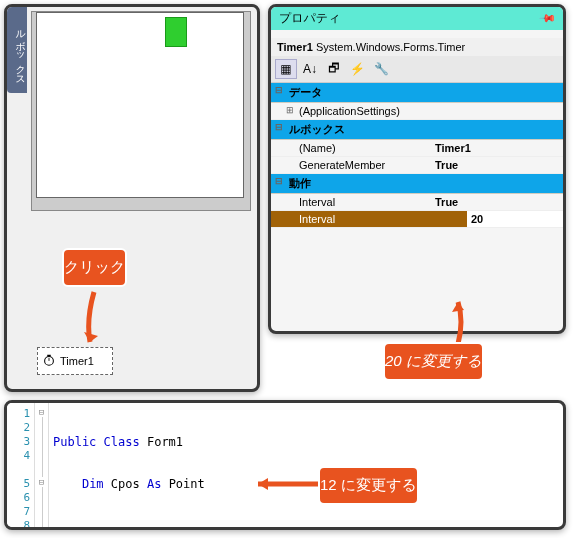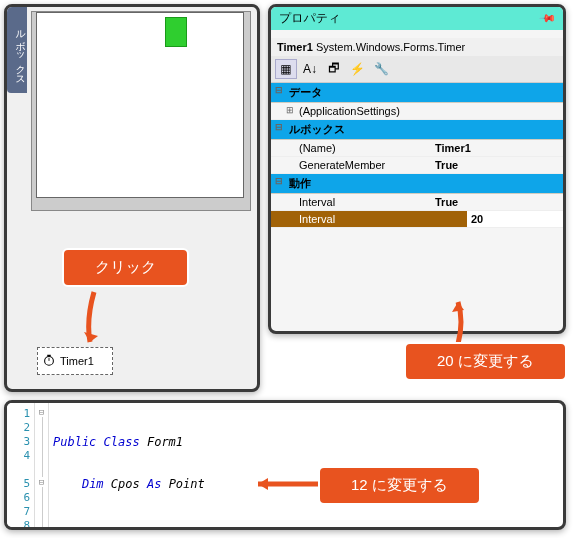--- a/index.html
+++ b/index.html
@@ -5,52 +5,52 @@
 * { box-sizing: border-box; margin: 0; padding: 0; }
 body { font-family: "Meiryo UI", sans-serif; font-size: 11px; width: 575px; height: 538px; position: relative; background: #fff; }
 .panel { position: absolute; border: 3px solid #3a3a3a; border-radius: 8px; background: #fff; box-shadow: 0 2px 6px rgba(0,0,0,0.3); overflow: hidden; }
 .designer { left: 4px; top: 4px; width: 256px; height: 388px; background: #f0f0f0; }
 .vtab { position: absolute; left: 0; top: 0; width: 20px; height: 86px; background: #5a6a8a; color: #fff; writing-mode: vertical-rl; text-align: center; font-size: 10px; padding-top: 4px; border-radius: 0 0 0 4px; }
 .form-surface { position: absolute; left: 24px; top: 4px; width: 220px; height: 200px; background: #ccc; border: 1px solid #888; }
 .form-inner { position: absolute; left: 4px; top: 0; width: 208px; height: 186px; background: #fff; border: 1px solid #666; }
 .green-box { position: absolute; left: 128px; top: 4px; width: 22px; height: 30px; background: #2fce2f; border: 1px solid #1a9a1a; }
 .tray { position: absolute; left: 30px; top: 340px; width: 76px; height: 28px; border: 1px dashed #666; background: #fff; display: flex; align-items: center; padding: 0 4px; gap: 4px; }
 .timer-icon svg { width: 14px; height: 14px; }
-.callout { position: absolute; background: #e8531f; color: #fff; font-size: 15px; padding: 8px 31px; border-radius: 6px; border: 2px solid #fff; font-weight: 500; }
+.callout { position: absolute; background: #e8531f; color: #fff; font-size: 15px; padding: 8px 0; border-radius: 6px; border: 2px solid #fff; font-weight: 500; }
 .callout-click { left: 62px; top: 248px; }
 .arrow-click { position: absolute; left: 84px; top: 290px; }
 .arrow-click svg { width: 20px; height: 60px; }
 .props { left: 268px; top: 4px; width: 298px; height: 330px; background: #f5f5f5; }
 .props-title { background: #5eead4; padding: 3px 8px; font-size: 12px; display: flex; justify-content: space-between; align-items: center; }
 .pin { font-size: 11px; color: #555; transform: rotate(45deg); display: inline-block; }
 .props-obj { padding: 3px 6px; font-size: 11px; background: #f0f0f0; margin-top: 8px; }
 .props-obj b { font-weight: bold; }
 .props-toolbar { background: #e8e8e8; padding: 3px 4px; border-bottom: 1px solid #ccc; display: flex; gap: 2px; }
 .tb-btn { width: 22px; height: 20px; display: flex; align-items: center; justify-content: center; border: 1px solid transparent; font-size: 12px; }
 .tb-btn.sel { border: 1px solid #aac; background: #dde; }
 .cat { background: #0ea5e9; padding: 2px 4px 2px 18px; font-weight: bold; position: relative; border-bottom: 1px solid #d0ccc0; }
 .cat::before { content: "⊟"; position: absolute; left: 4px; font-size: 9px; color: #666; }
 .prow { display: flex; border-bottom: 1px solid #eee; }
 .prow .k { width: 160px; padding: 2px 4px 2px 28px; position: relative; }
 .prow .v { flex: 1; padding: 2px 4px; font-weight: bold; }
 .prow.expand .k::before { content: "⊞"; position: absolute; left: 15px; font-size: 9px; color: #666; }
 .prow.sel { background: #a16207; color: #fff; }
 .prow.sel .v { background: #fff; color: #000; margin-left: 36px; }
-.callout-20 { left: 404px; top: 342px; }
+.callout-20 { left: 383px; top: 342px; font-style: italic; }
 .arrow-20 { position: absolute; left: 450px; top: 296px; }
 .arrow-20 svg { width: 16px; height: 50px; }
 .code { left: 4px; top: 400px; width: 562px; height: 130px; background: #fff; font-family: Consolas, monospace; font-size: 12px; display: flex; }
 .gutter { width: 28px; background: #fff; border-right: 1px solid #ddd; text-align: right; color: #2b91af; padding: 4px 4px 0 0; line-height: 14px; font-size: 11px; }
 .gutter div { height: 14px; }
 .fold { width: 14px; border-right: 1px solid #ddd; padding-top: 4px; }
 .fold div { height: 14px; text-align: center; font-size: 9px; color: #888; position: relative; }
 .fold .line::after { content: ""; position: absolute; left: 50%; top: 0; bottom: 0; border-left: 1px solid #ccc; }
 .fold .box::before { content: "⊟"; background: #fff; position: relative; z-index: 1; }
 .codebody { flex: 1; padding: 4px 0 0 4px; line-height: 14px; white-space: pre; position: relative; }
-.codeline { height: 14px; font-style: italic; }
+.codeline { height: 14px; }
 .kw { color: #0000d0; }
 .callout-12 { left: 318px; top: 466px; z-index: 5; }
 .arrow-12 { position: absolute; left: 248px; top: 476px; z-index: 5; }
 .arrow-12 svg { width: 72px; height: 16px; }
 </style>
 </head>
 <body>
 
 <div class="panel designer">
   <div class="vtab">ルボックス</div>

